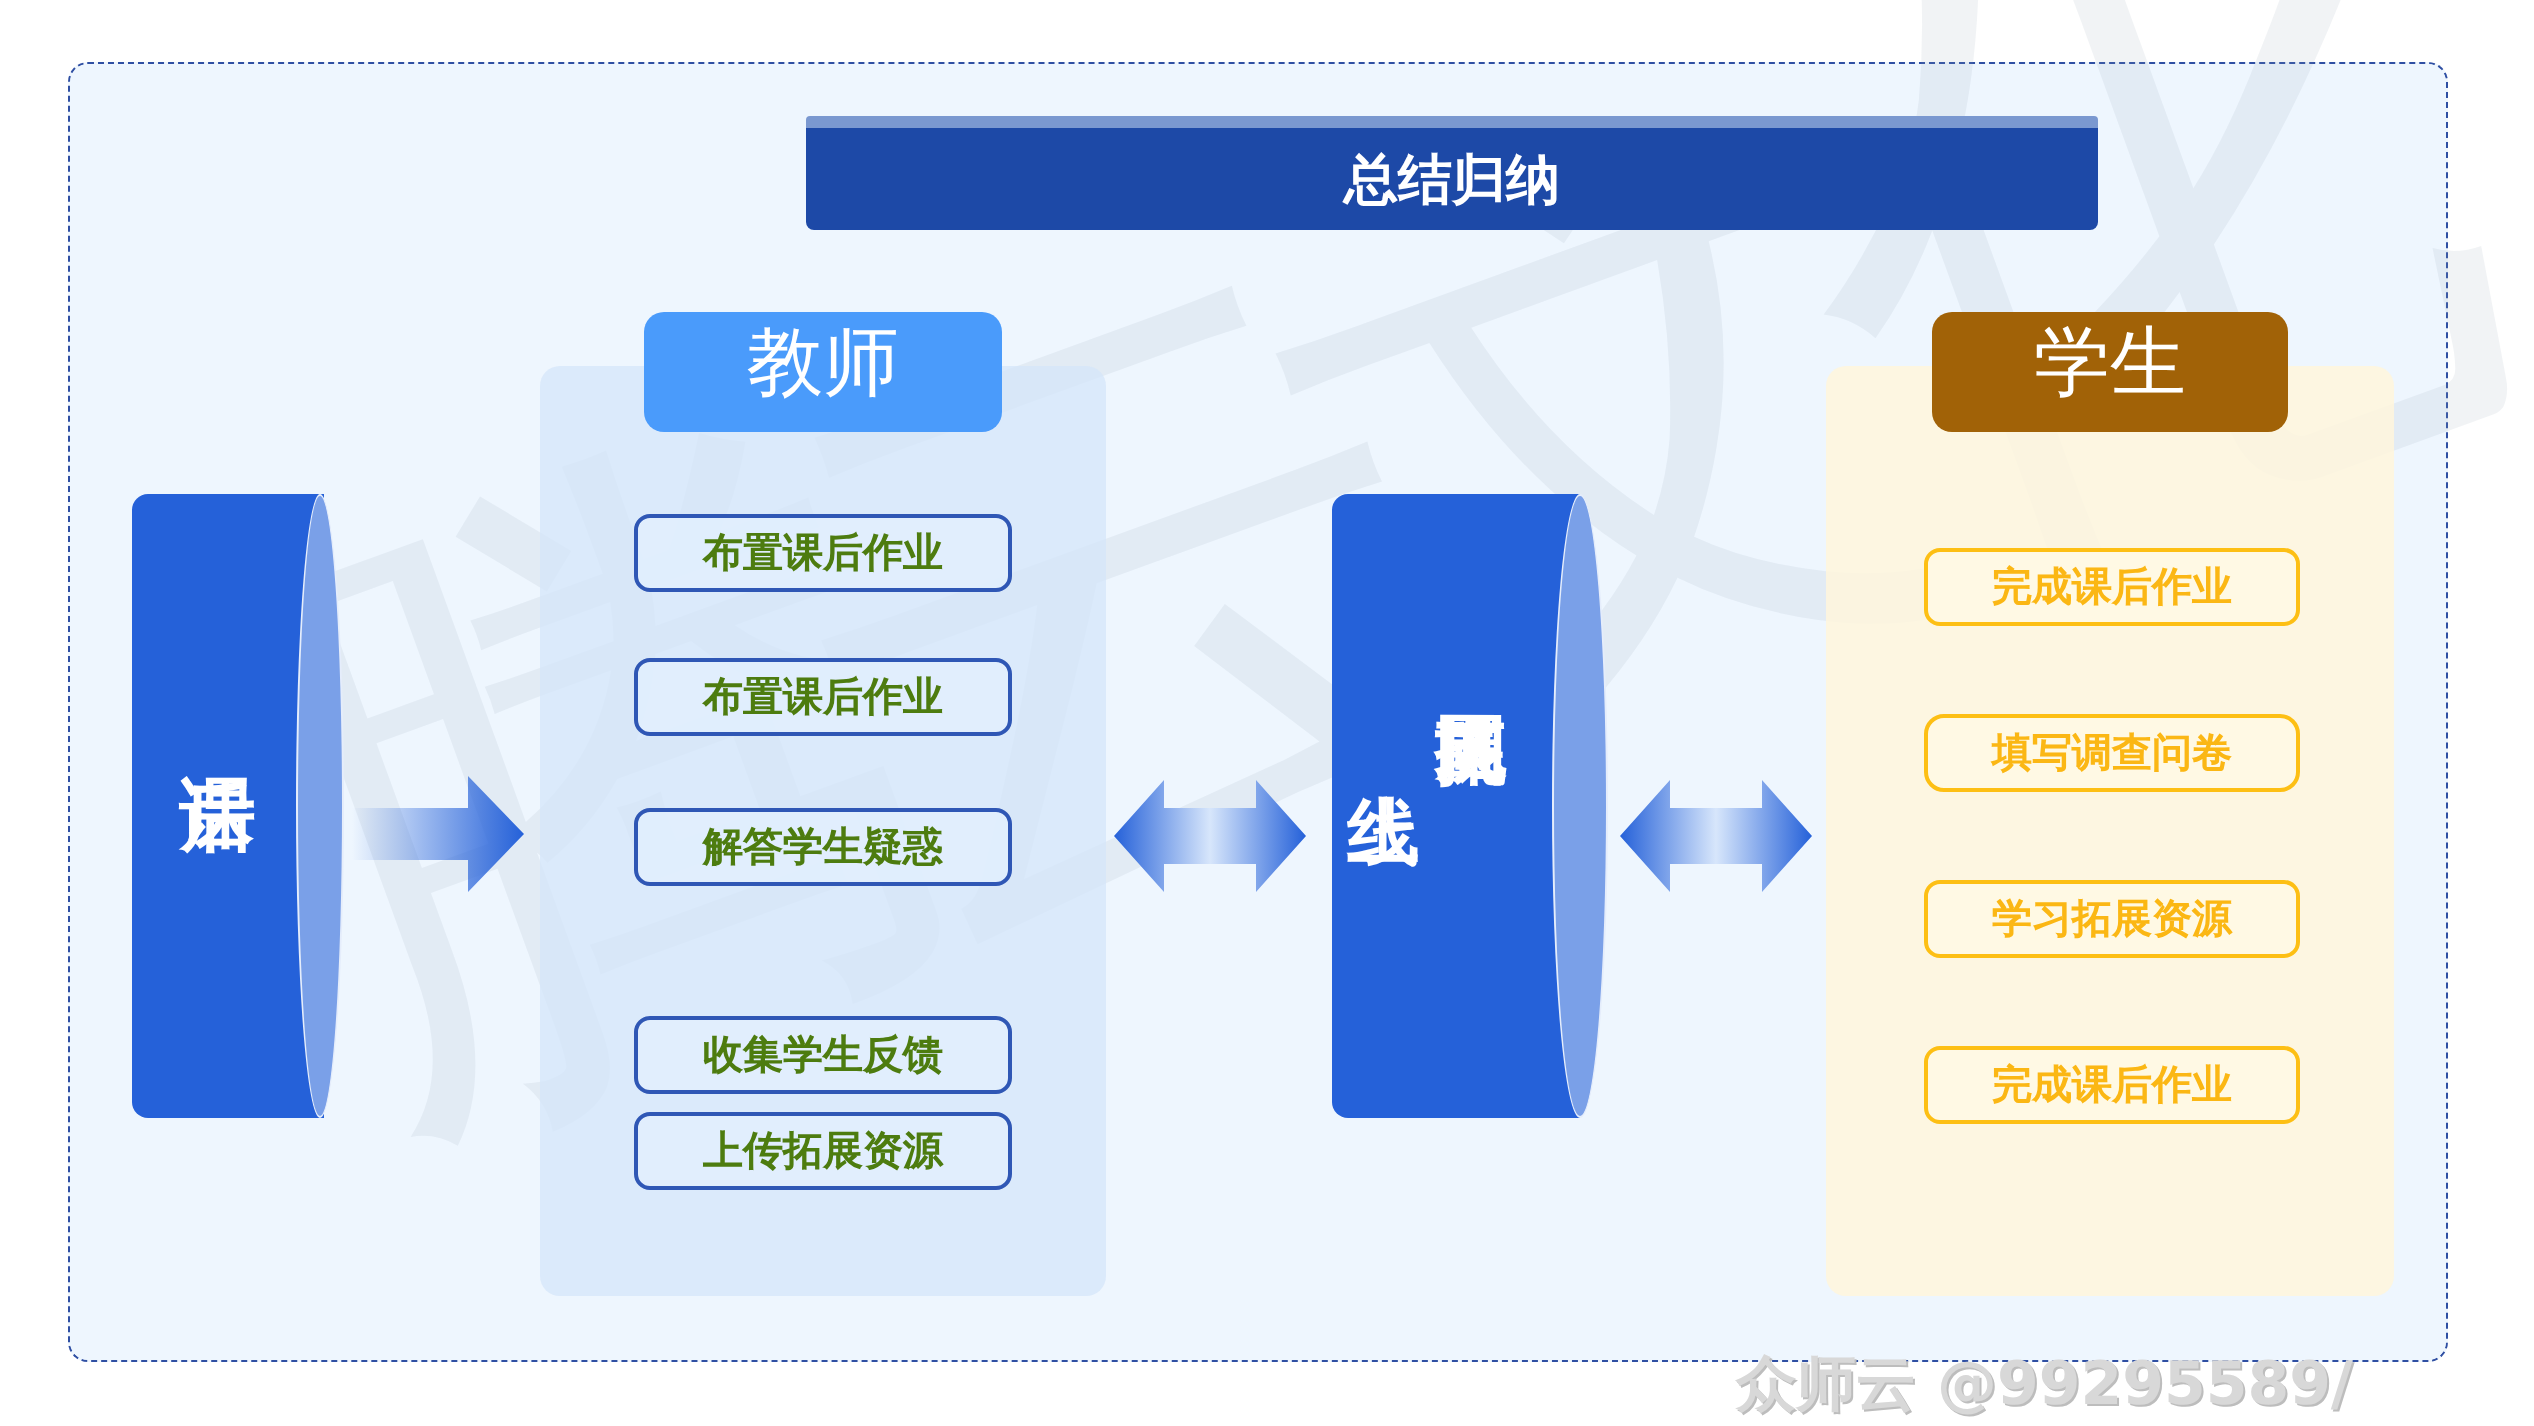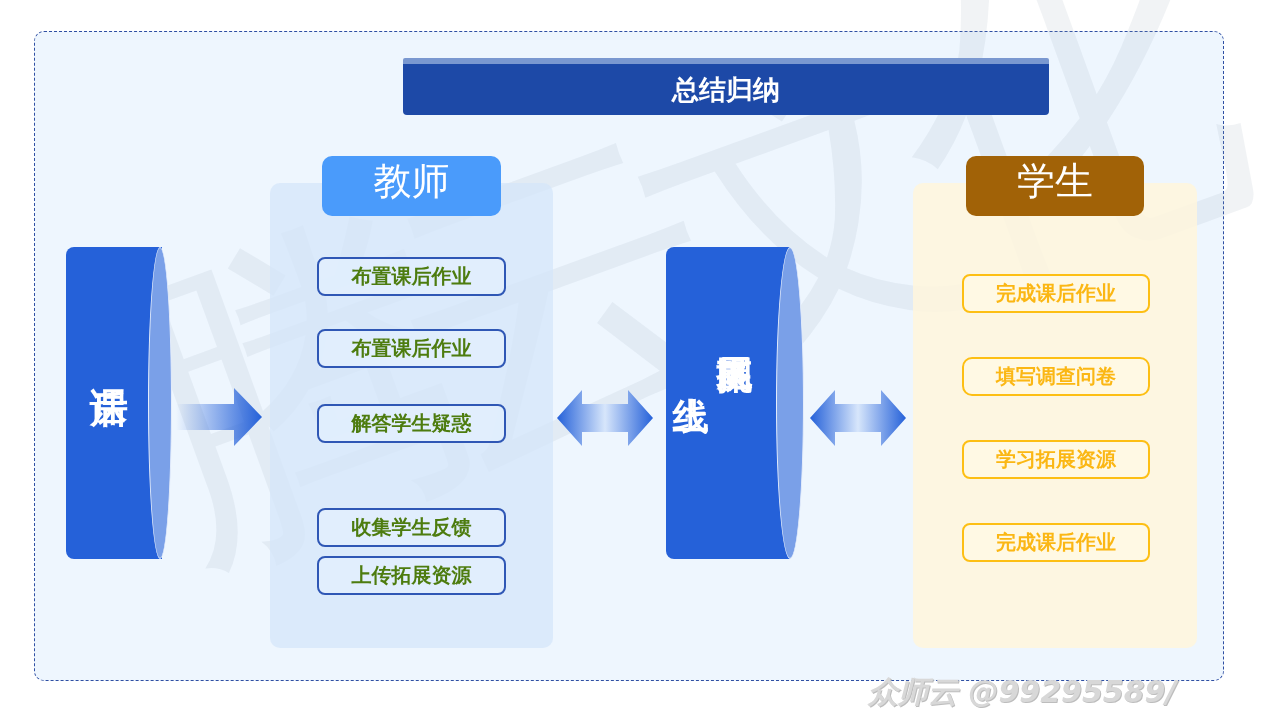--- a/index.html
+++ b/index.html
@@ -57,21 +57,21 @@
     border-radius: 50%; border: 1.5px solid #e5edfb; box-sizing: border-box;
   }
   .cyl-text {
     position: absolute; color: #fff; font-weight: bold; font-size: 36px;
     writing-mode: vertical-rl; line-height: 1.05;
   }
   .arrow { position: absolute; z-index: 4; }
   .footer-mark {
     position: absolute; left: 868px; top: 672px; z-index: 6;
     font-size: 30px; font-weight: bold; color: #d8d8d8;
-    font-style: italic; letter-spacing: 0px;
+    letter-spacing: 0px;
     text-shadow: 1px 1px 0 #bdbdbd;
   }
 </style>
 </head>
 <body>
 
 <div class="frame"></div>
 
 <div class="watermark-bg">腾云文化</div>
 

